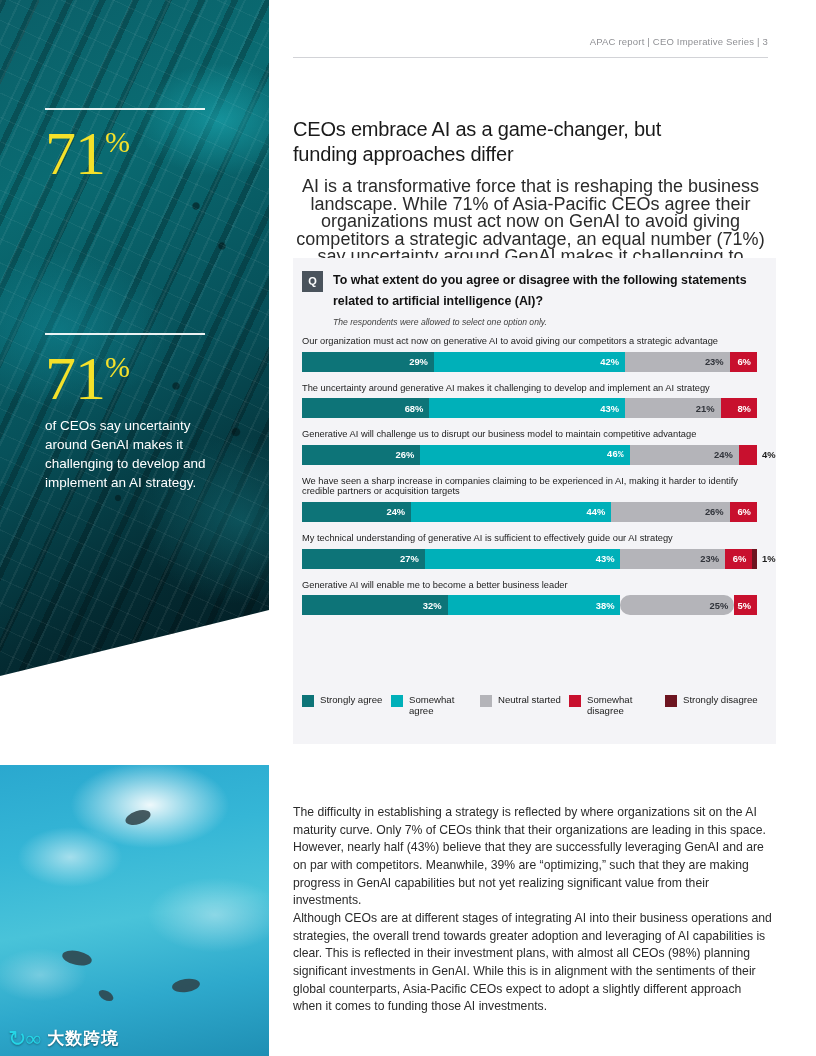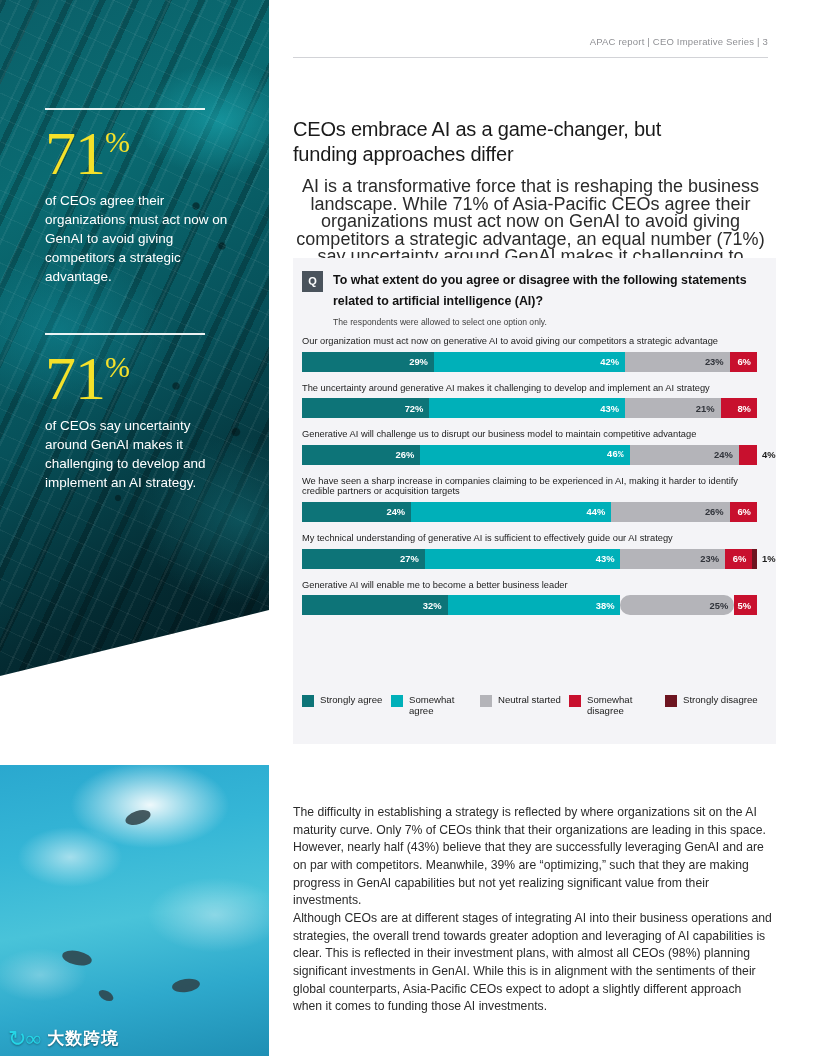--- a/index.html
+++ b/index.html
@@ -98,21 +98,21 @@
   .chart-panel{
     position:absolute;left:24px;top:258px;width:483px;height:486px;background:#f4f4f7;
   }
   .q-head{position:absolute;left:9px;top:12px;width:466px;display:flex;gap:10px;}
   .q-badge{
     width:21px;height:21px;flex:0 0 21px;background:#4a535c;
     display:flex;align-items:center;justify-content:center;margin-top:1px;
   }
   .q-badge span{color:#fff;font-size:11px;font-weight:700;line-height:1;}
   .q-title{font-size:12.4px;line-height:21px;font-weight:700;color:#111;}
-  .q-sub{font-size:8.6px;color:#3f3f3f;margin-top:5px;line-height:11px;}
+  .q-sub{font-size:8.6px;color:#3f3f3f;margin-top:5px;line-height:11px;font-style:italic;}
 
   .rows{position:absolute;left:9px;top:78px;width:466px;}
   .bar-row{margin-bottom:11px;}
   .bar-label{
     font-size:9.3px;line-height:10.6px;color:#1c1c1c;margin-bottom:5px;max-width:452px;
   }
   .bar-track{position:relative;height:20px;width:489px;display:flex;align-items:center;}
   .seg{position:relative;display:flex;align-items:center;height:20px;}
   .seg .val{
     position:absolute;right:6px;font-size:9.4px;font-weight:700;white-space:nowrap;
@@ -145,21 +145,20 @@
 </head>
 <body>
 
 <div class="left-col">
 
   <div class="circuit-img"></div>
 
   <div class="stat-block" style="top:108px;">
     <div class="stat-rule"></div>
     <div class="stat-number"><span>71</span><span class="pct">%</span></div>
-    <div class="stat-text">of CEOs agree their organizations must act now on GenAI to avoid giving competitors a strategic advantage.</div>
   </div>
 
   <div class="stat-block" style="top:333px;">
     <div class="stat-rule"></div>
     <div class="stat-number"><span>71</span><span class="pct">%</span></div>
     <div class="stat-text">of CEOs say uncertainty around GenAI makes it challenging to develop and implement an AI strategy.</div>
   </div>
 
   <div class="pool-img">
     <div class="swimmer s1"></div>
@@ -210,21 +209,21 @@
             </div>
             <div class="seg seg-swd" style="width: 27.3px;">
               <span class="val">6%</span>
             </div>
           </div>
         </div>
         <div class="bar-row">
           <div class="bar-label">The uncertainty around generative AI makes it challenging to develop and implement an AI strategy</div>
           <div class="bar-track">
             <div class="seg seg-sa" style="width: 127.4px;">
-              <span class="val">72%</span>
+              <span class="val">68%</span>
             </div>
             <div class="seg seg-swa" style="width: 195.65px;">
               <span class="val">43%</span>
             </div>
             <div class="seg seg-n" style="width: 95.55px;">
               <span class="val">21%</span>
             </div>
             <div class="seg seg-swd" style="width: 36.4px;">
               <span class="val">8%</span>
             </div>

